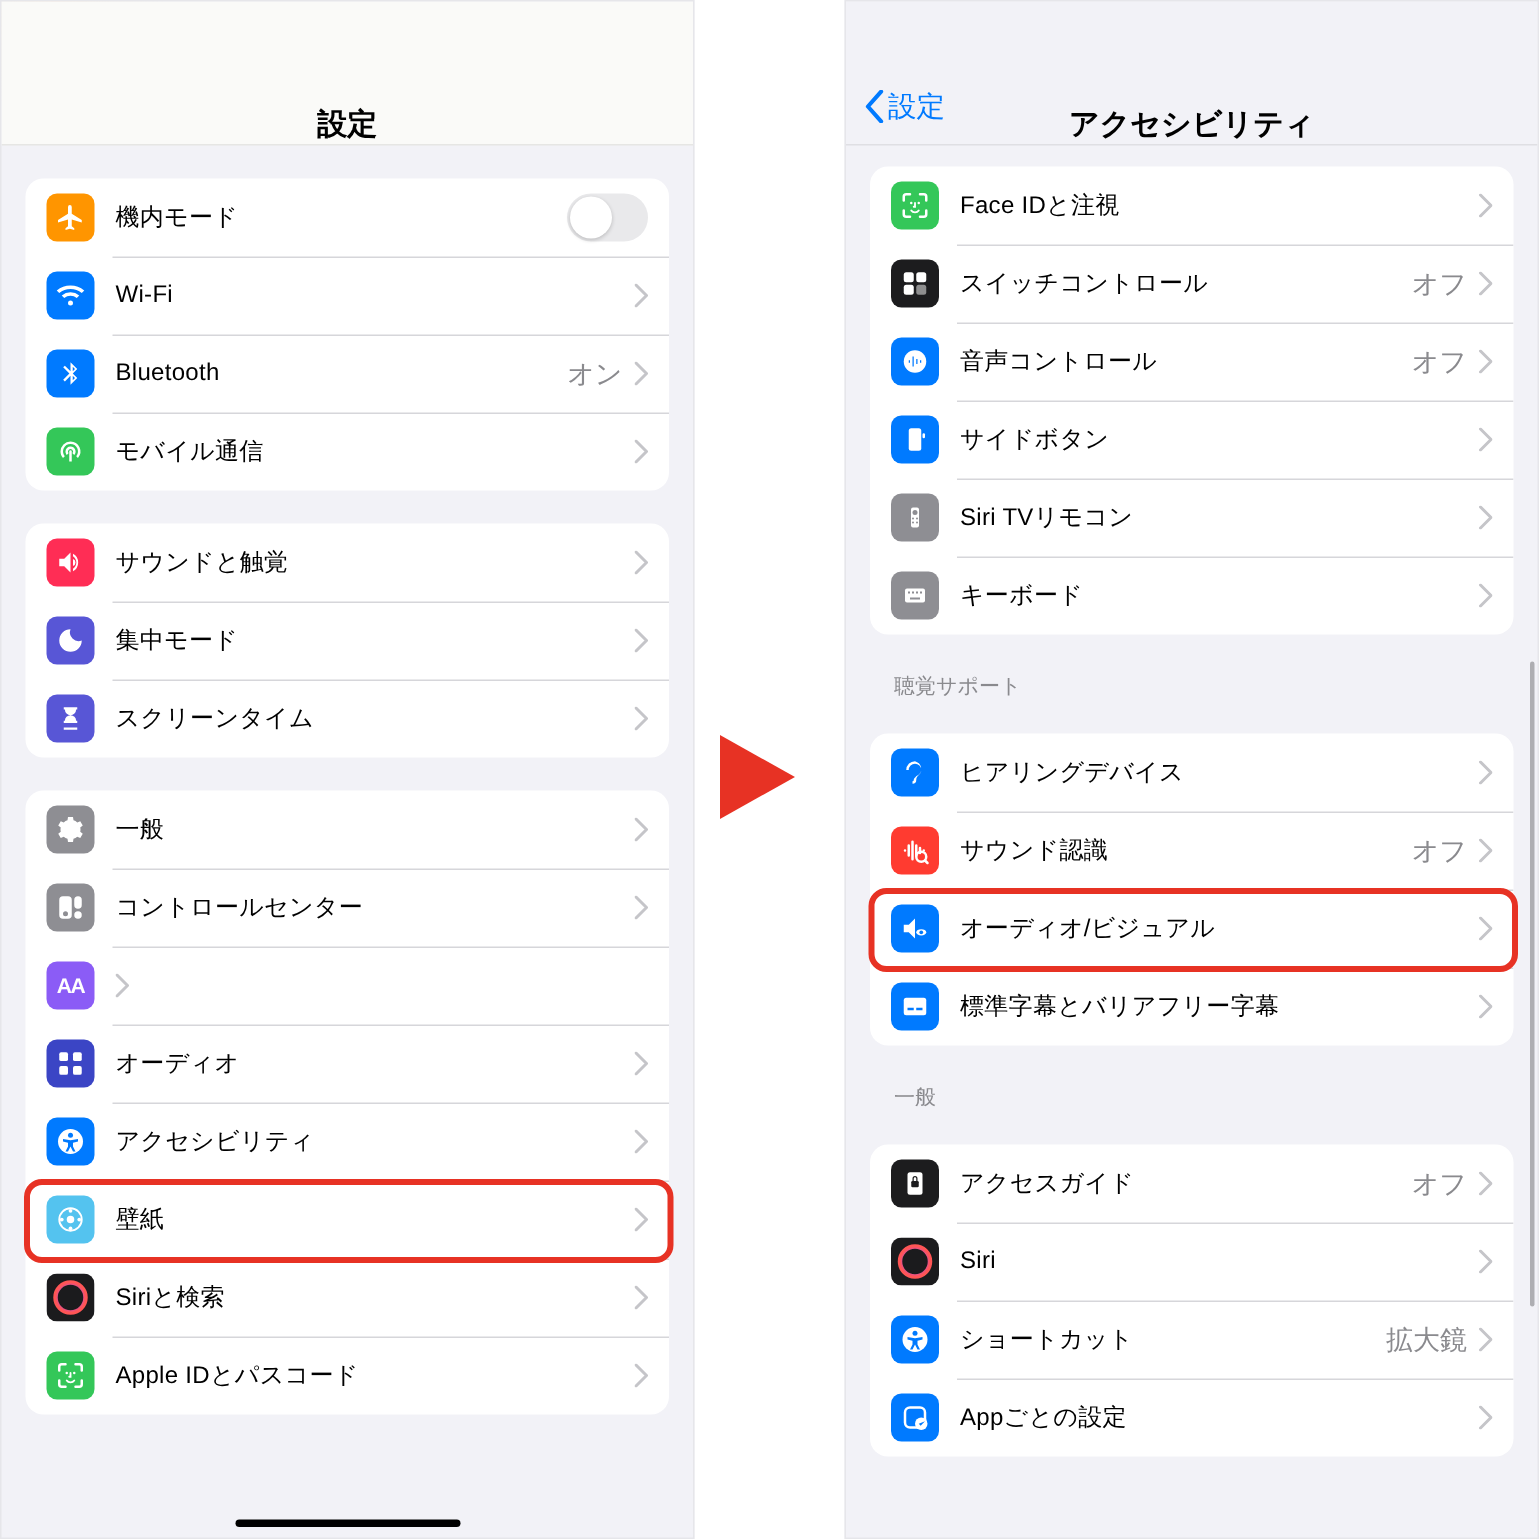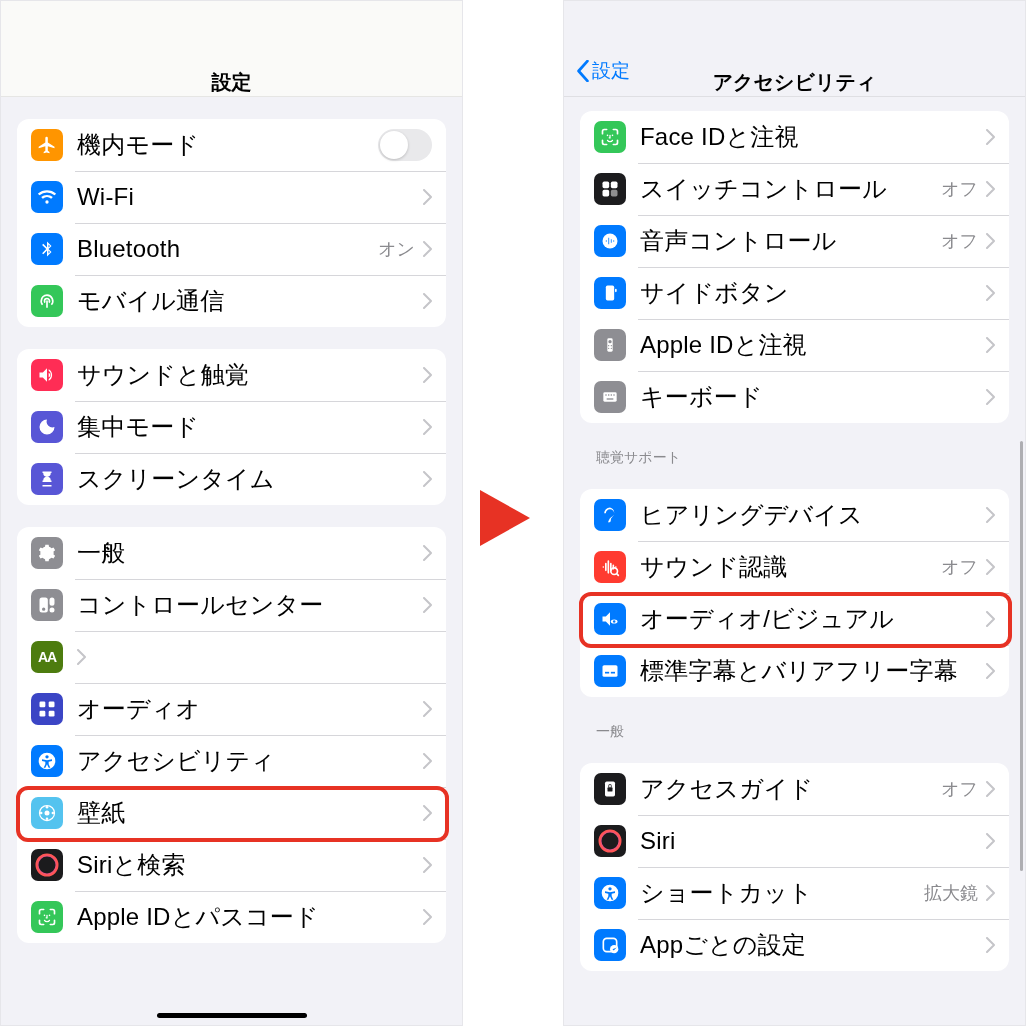--- a/index.html
+++ b/index.html
@@ -89,21 +89,21 @@
     margin-right: 14px;
     display: flex;
     align-items: center;
     justify-content: center;
     flex-shrink: 0;
     color: #fff;
     font-size: 17px;
     font-weight: 600;
   }
   .row-label {
-    font-size: 24px;
+    font-size: 16px;
     color: #000;
     flex: 1;
     letter-spacing: 0.2px;
   }
   .row-value {
     font-size: 18px;
     color: #8a8a8e;
     margin-right: 8px;
   }
   .chevron {
@@ -287,21 +287,21 @@
             </svg>
           </span>
     <span class="row-label">コントロールセンター</span>
     <span class="chevron">
             <svg viewBox="0 0 9 16">
               <polyline points="1,1 8,8 1,15" fill="none" stroke="currentColor" stroke-width="2" stroke-linecap="round" stroke-linejoin="round"></polyline>
             </svg>
           </span>
   </div>
         <div class="row" id="left-row-left-groups-2-items-2">
-    <span class="icon-box" style="background:#4d7c0f">
+    <span class="icon-box" style="background:#8b5cf6">
             <span style="color:#fff;font-size:14px;font-weight:700;letter-spacing:-1px">AA</span>
           </span>
     <span class="chevron">
             <svg viewBox="0 0 9 16">
               <polyline points="1,1 8,8 1,15" fill="none" stroke="currentColor" stroke-width="2" stroke-linecap="round" stroke-linejoin="round"></polyline>
             </svg>
           </span>
   </div>
         <div class="row" id="left-row-left-groups-2-items-3">
     <span class="icon-box" style="background:#3b45c5">
@@ -479,21 +479,21 @@
     <span class="icon-box" style="background:#8e8e93">
             <svg viewBox="0 0 24 24" width="16" height="22">
               <rect x="8" y="2" width="8" height="20" rx="2" fill="#fff"></rect>
               <circle cx="12" cy="7" r="2.5" fill="#8e8e93"></circle>
               <circle cx="10" cy="13" r="1" fill="#8e8e93"></circle>
               <circle cx="14" cy="13" r="1" fill="#8e8e93"></circle>
               <circle cx="10" cy="17" r="1" fill="#8e8e93"></circle>
               <circle cx="14" cy="17" r="1" fill="#8e8e93"></circle>
             </svg>
           </span>
-    <span class="row-label">Apple IDと注視</span>
+    <span class="row-label">Siri TVリモコン</span>
     <span class="chevron">
             <svg viewBox="0 0 9 16">
               <polyline points="1,1 8,8 1,15" fill="none" stroke="currentColor" stroke-width="2" stroke-linecap="round" stroke-linejoin="round"></polyline>
             </svg>
           </span>
   </div>
         <div class="row" id="right-row-right-groups-0-items-5">
     <span class="icon-box" style="background:#8e8e93">
             <svg viewBox="0 0 24 24" width="22" height="16">
               <rect x="2" y="5" width="20" height="14" rx="2" fill="#fff"></rect>

